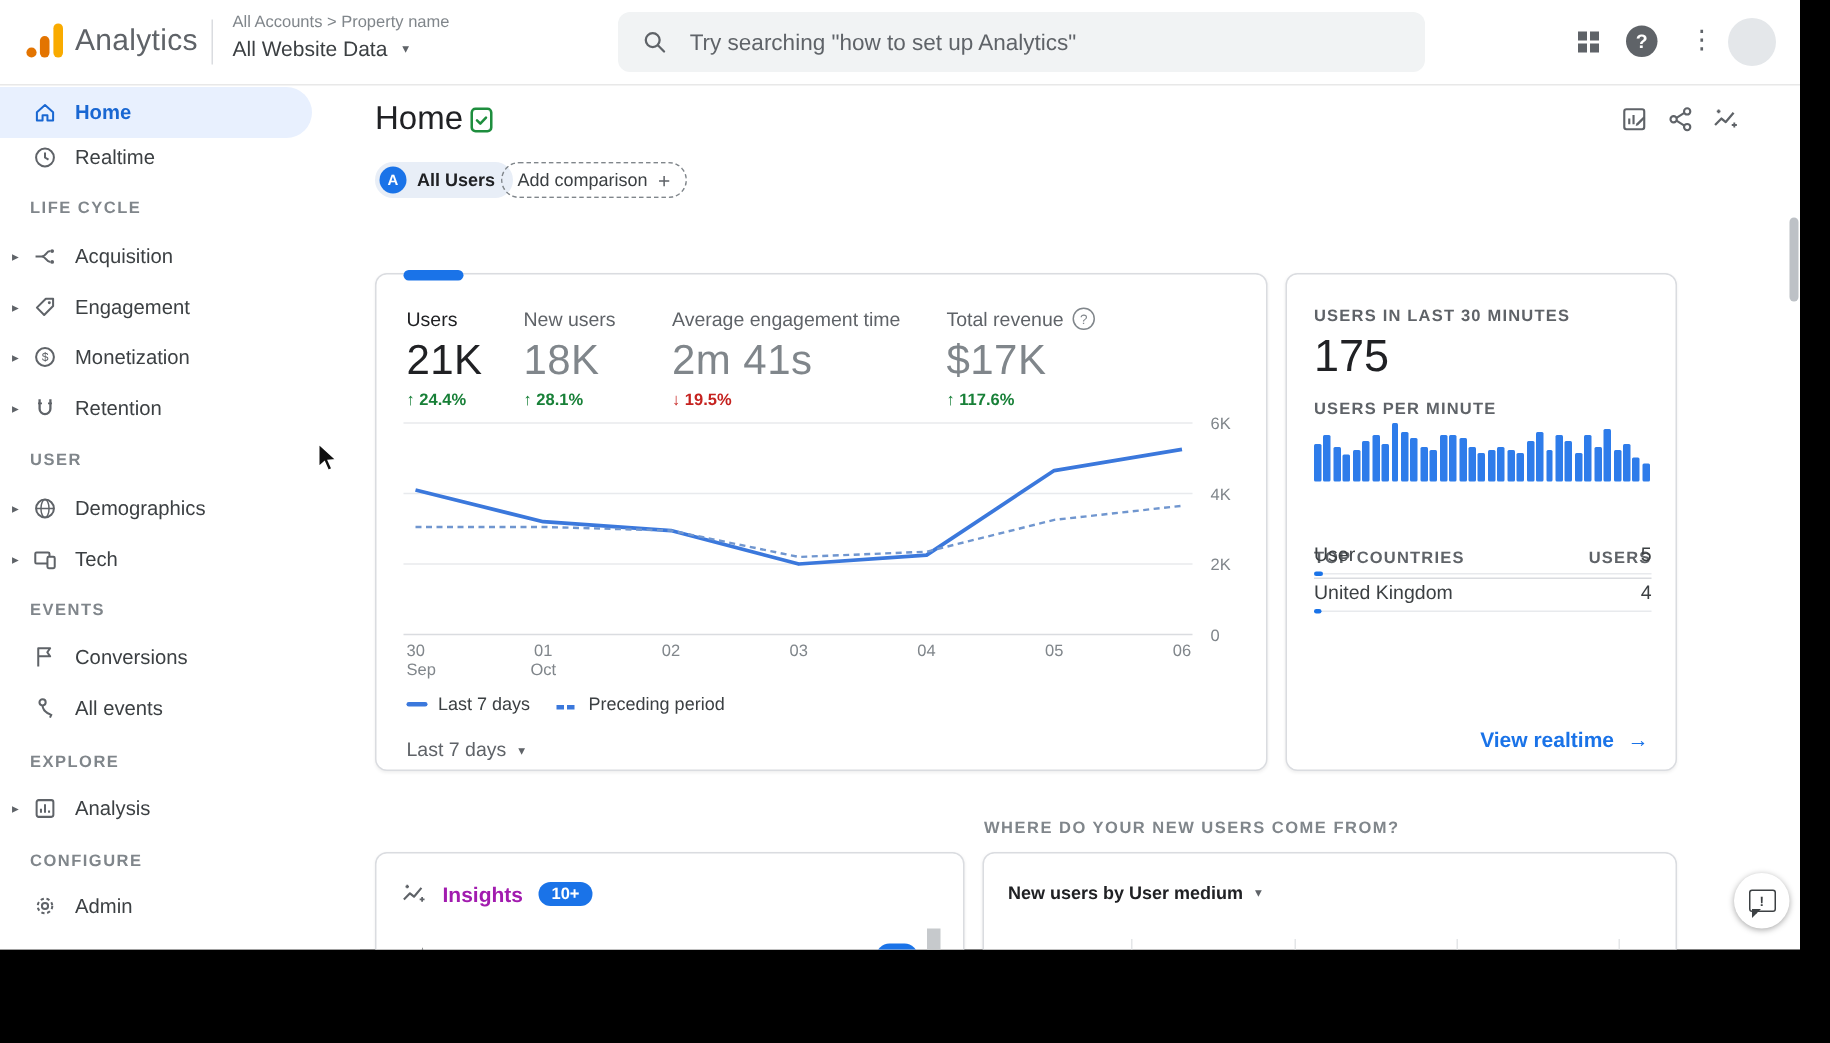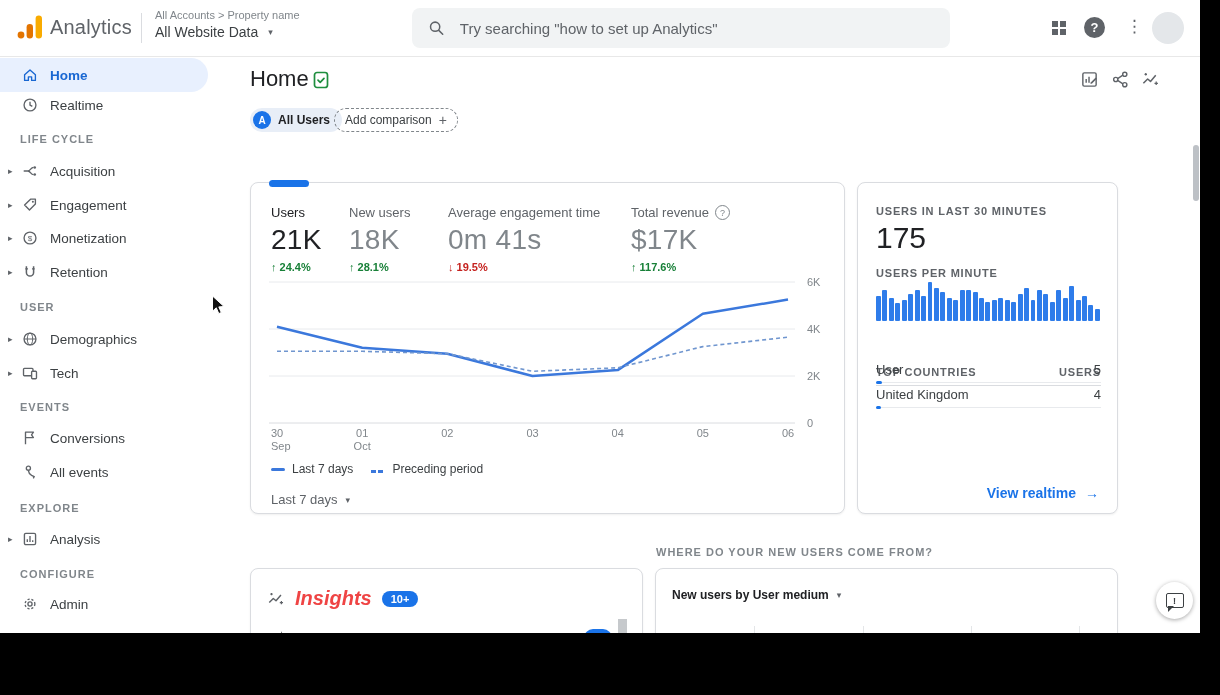--- a/index.html
+++ b/index.html
@@ -76,21 +76,21 @@
   #rt-bars{position:absolute;left:18px;top:99px;width:224px;height:39px;display:flex;align-items:flex-end;gap:1.5px;}
   .rt-bar{background:#2e7cea;border-radius:1px;flex:1;}
   #rt-chead{position:absolute;left:18px;top:153px;width:225px;display:flex;justify-content:space-between;padding-bottom:7px;border-bottom:1px solid #dadce0;margin-top:30px;}
   #rt-countries{position:absolute;left:18px;top:174px;width:225px;}
   .c-row{position:relative;height:24.6px;border-bottom:1px solid #e8eaed;display:flex;justify-content:space-between;align-items:center;font-size:13px;color:#3c4043;}
   .c-bar{position:absolute;left:0;bottom:-2px;height:3px;background:#1a73e8;border-radius:2px;}
   #rt-link{position:absolute;right:18px;bottom:12px;font-size:14px;font-weight:bold;color:#1a73e8;display:flex;align-items:center;gap:9px;cursor:pointer;}
 
   #sec-hdr{position:absolute;left:656px;top:546px;font-size:11px;color:#80868b;letter-spacing:1px;font-weight:bold;}
   .ins-row{position:absolute;left:16px;top:18px;display:flex;align-items:center;gap:10px;}
-  .ins-row .lbl{font-size:20px;color:#ef4444;font-weight:bold;font-style:italic;}
+  .ins-row .lbl{font-size:14px;color:#a21caf;font-weight:bold;}
   .badge{background:#1a73e8;color:#fff;font-size:11px;font-weight:bold;padding:2px 9px;border-radius:10px;}
   .card-scroll{position:absolute;right:15px;top:50px;width:9px;height:40px;background:#c6c9cc;}
   .ins-pill-clip{position:absolute;left:333px;top:60px;width:28px;height:25px;border-radius:9px;background:#1a73e8;}
   .ins-spark{position:absolute;left:26px;top:60px;font-size:11px;color:#3c4043;}
   .nu-row{position:absolute;left:16px;top:19px;display:flex;align-items:center;gap:8px;cursor:pointer;}
   .nu-row .lbl{font-size:12px;color:#202124;font-weight:bold;}
   .nu-grid{position:absolute;top:57px;bottom:0;width:1px;background:#e4e6e8;}
 
   #fab{position:absolute;left:1156px;top:582px;width:37px;height:37px;border-radius:50%;background:#fff;box-shadow:0 1px 4px rgba(0,0,0,.35);display:flex;align-items:center;justify-content:center;cursor:pointer;z-index:8;}
   .fab-bubble{width:16px;height:13px;border:1.8px solid #3c4043;border-radius:2px;position:relative;display:flex;align-items:center;justify-content:center;font-size:9px;font-weight:bold;color:#3c4043;}
@@ -308,21 +308,21 @@
           <div class="m-label">
             <span>New users</span>
           </div>
           <div class="m-value">18K</div>
           <div class="m-delta up">↑ 28.1%</div>
         </div>
         <div class="metric" style="left:197px">
           <div class="m-label">
             <span>Average engagement time</span>
           </div>
-          <div class="m-value">0m 41s</div>
+          <div class="m-value">2m 41s</div>
           <div class="m-delta down">↓ 19.5%</div>
         </div>
         <div class="metric" style="left:380px">
           <div class="m-label">
             <span>Total revenue</span>
             <span class="m-help">?</span>
           </div>
           <div class="m-value">$17K</div>
           <div class="m-delta up">↑ 117.6%</div>
         </div>

